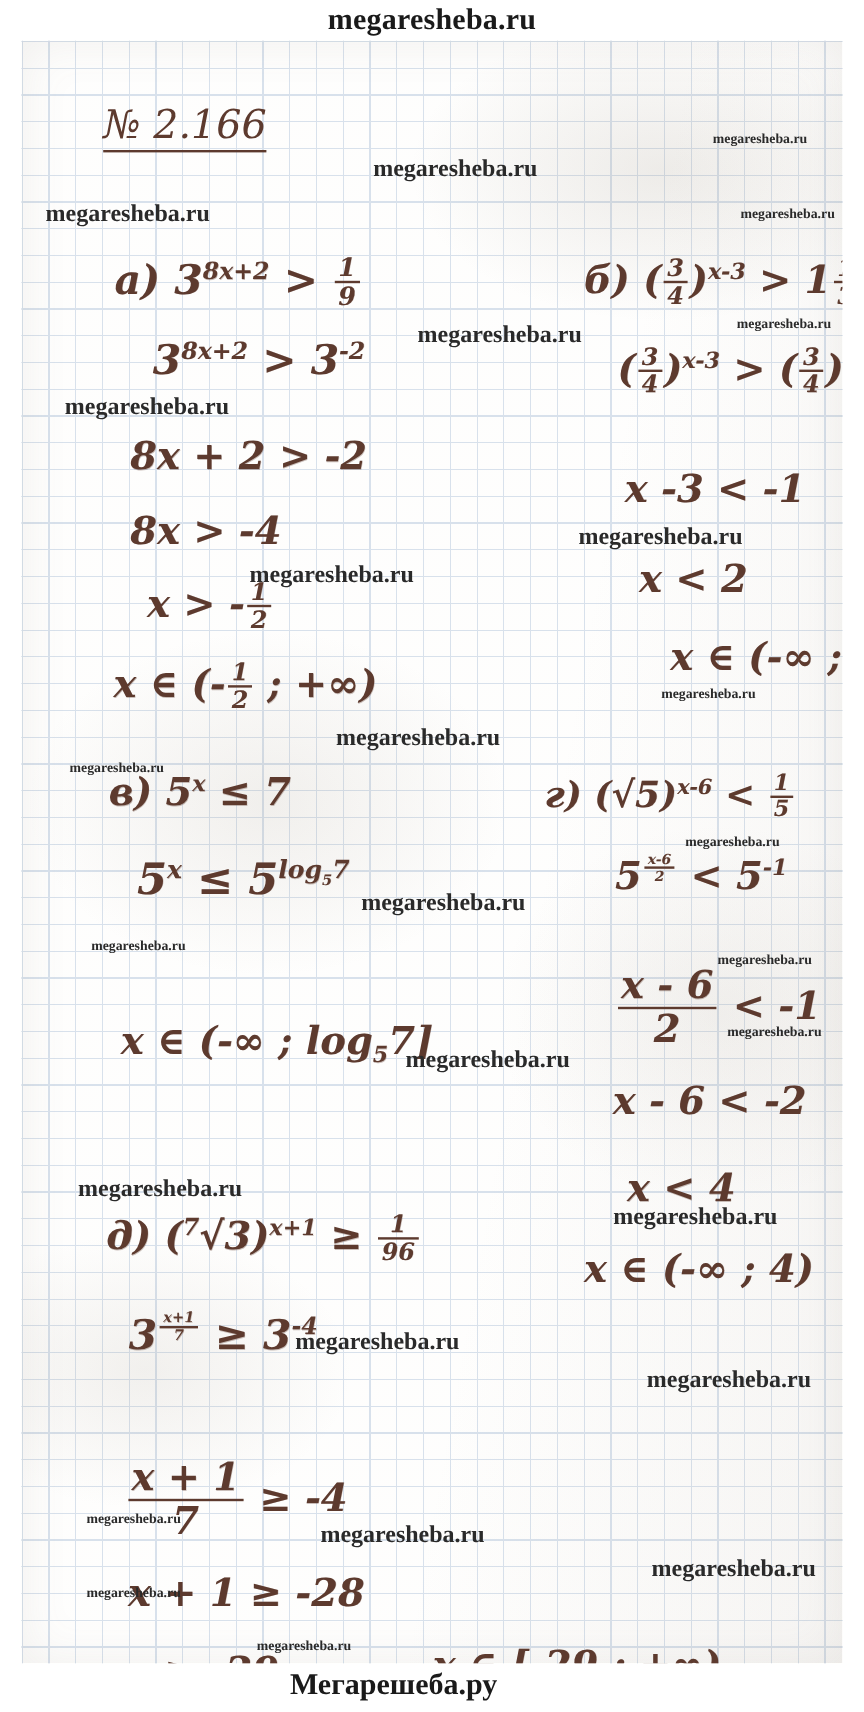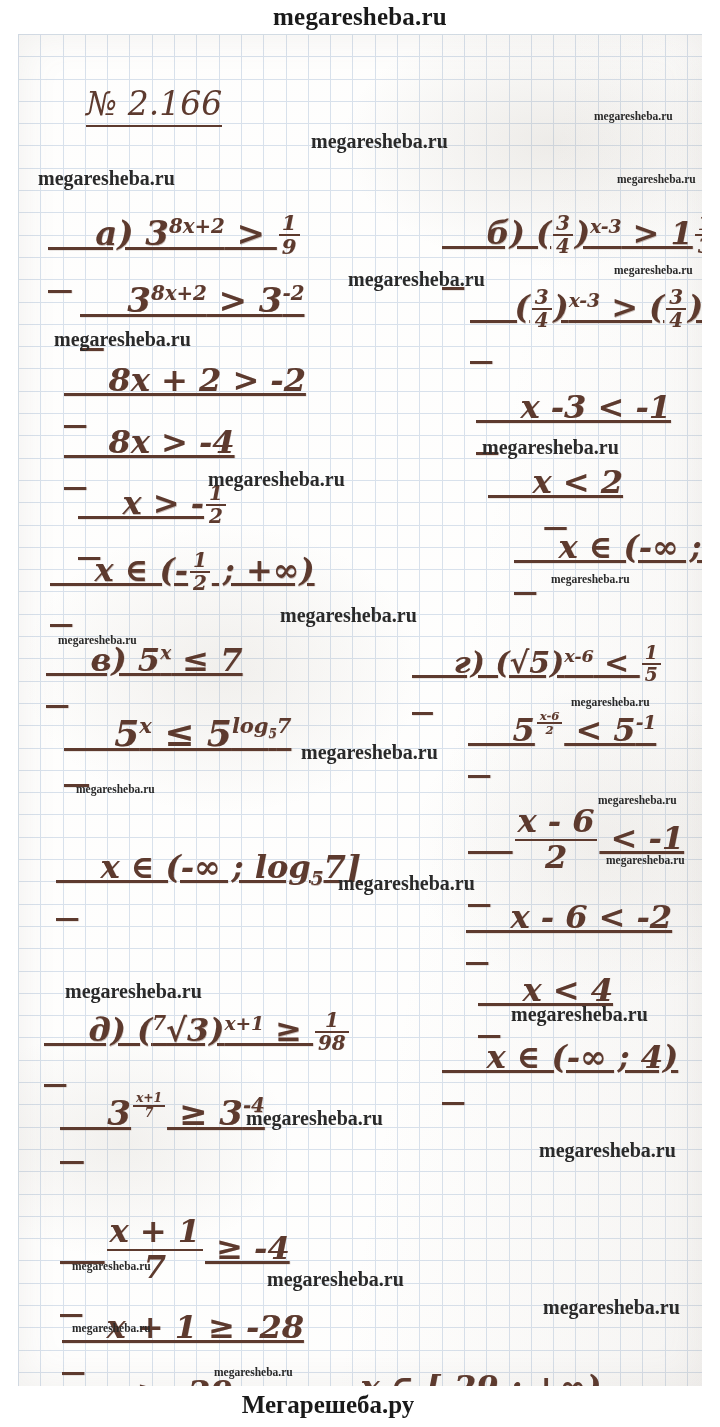--- a/index.html
+++ b/index.html
@@ -78,21 +78,20 @@
   
   .hw {
     position: absolute;
     font-family: "DejaVu Serif", serif;
     color: #5d3a2e;
     font-style: italic;
     white-space: pre;
     line-height: 1;
     z-index: 3;
     text-shadow: 0.4px 0.4px 0 rgba(93,58,46,0.32);
-    text-decoration: underline;
   }
   .hw.b { font-weight: bold; }
 
   .title-hw {
     position: absolute;
     left: 68px;
     top: 50px;
     font-family: "DejaVu Serif", serif;
     font-style: italic;
     font-weight: normal;
@@ -204,21 +203,21 @@
     x - 6 &lt; -2
   </div>
   <div class="hw b" style="left:460px; top:908px; font-size:32px;">
     x &lt; 4
   </div>
   <div class="hw b" style="left:424px; top:975px; font-size:32px;">
     x ∈ (-∞ ; 4)
   </div>
 
   <div class="hw b" style="left:26px; top:945px; font-size:32px;">
-    д) (<span style="font-size:0.62em; vertical-align:super;">7</span>√3)<span class="sup">x+1</span> ≥ <span class="frac"><span class="num">1</span><span class="den">98</span></span>
+    д) (<span style="font-size:0.62em; vertical-align:super;">7</span>√3)<span class="sup">x+1</span> ≥ <span class="frac"><span class="num">1</span><span class="den">96</span></span>
   </div>
   <div class="hw b" style="left:42px; top:1025px; font-size:34px;">
     3<span class="sup"><span class="frac"><span class="num">x+1</span><span class="den">7</span></span></span> ≥ 3<span class="sup">-4</span>
   </div>
   <div class="hw b" style="left:42px; top:1150px; font-size:32px;">
     <span class="frac" style="font-size:1em;"><span class="num">x + 1</span><span class="den">7</span></span> ≥ -4
   </div>
   <div class="hw b" style="left:44px; top:1245px; font-size:32px;">
     x + 1 ≥ -28
   </div>

